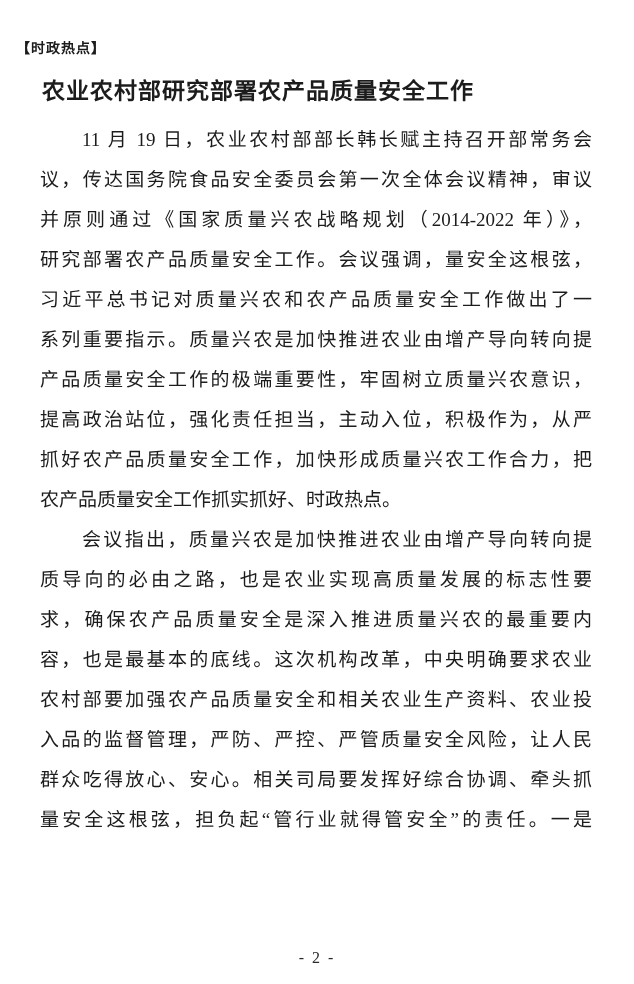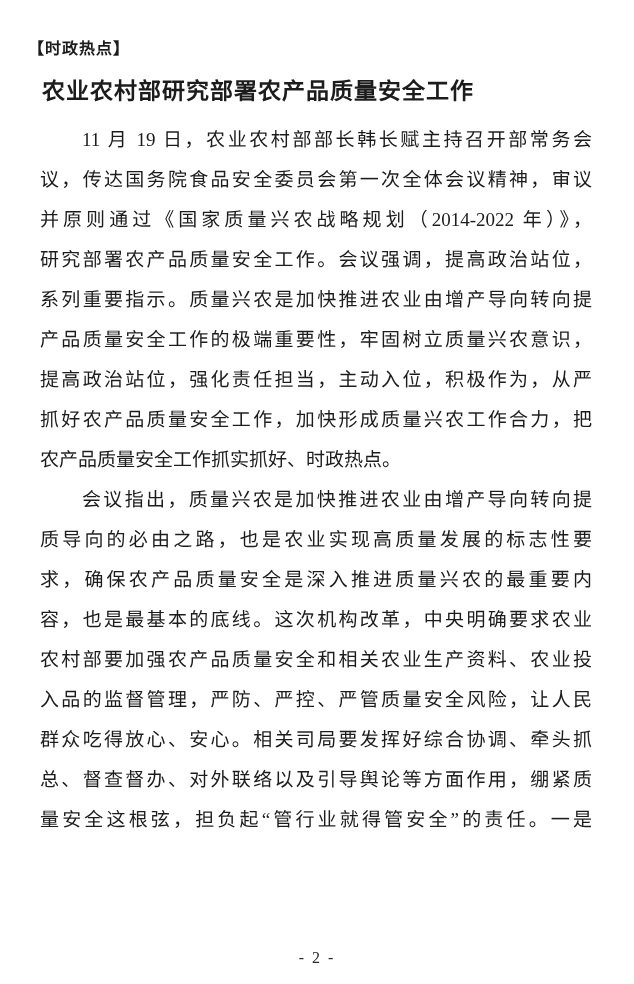--- a/index.html
+++ b/index.html
@@ -11,22 +11,22 @@
     position: relative;
     width: 634px;
     height: 984px;
     background: #ffffff;
     overflow: hidden;
     font-family: "Liberation Serif", "DejaVu Serif", serif;
     color: #1c1c1c;
     box-sizing: border-box;
   }
   .section-label {
-    margin: 36px 42px 0 28px;
-    font-size: 16px;
+    margin: 36px 42px 0 16px;
+    font-size: 14px;
     font-weight: bold;
     line-height: 26px;
     letter-spacing: 1px;
   }
   .doc-title {
     margin: 14px 42px 0 42px;
     font-size: 23px;
     font-weight: bold;
     line-height: 32px;
     letter-spacing: 1px;
@@ -67,32 +67,32 @@
 <div class="page">
 
   <div class="section-label">【时政热点】</div>
 
   <div class="doc-title">农业农村部研究部署农产品质量安全工作</div>
 
   <div class="body-text">
     <div class="line indent">11 月 19 日，农业农村部部长韩长赋主持召开部常务会</div>
     <div class="line">议，传达国务院食品安全委员会第一次全体会议精神，审议</div>
     <div class="line">并原则通过《国家质量兴农战略规划（2014-2022 年）》，</div>
-    <div class="line">研究部署农产品质量安全工作。会议强调，提高政治站位，</div>
+    <div class="line">研究部署农产品质量安全工作。会议强调，量安全这根弦，</div>
+    <div class="line">习近平总书记对质量兴农和农产品质量安全工作做出了一</div>
     <div class="line">系列重要指示。质量兴农是加快推进农业由增产导向转向提</div>
     <div class="line">产品质量安全工作的极端重要性，牢固树立质量兴农意识，</div>
     <div class="line">提高政治站位，强化责任担当，主动入位，积极作为，从严</div>
     <div class="line">抓好农产品质量安全工作，加快形成质量兴农工作合力，把</div>
     <div class="line no-fill">农产品质量安全工作抓实抓好、时政热点。</div>
     <div class="line indent">会议指出，质量兴农是加快推进农业由增产导向转向提</div>
     <div class="line">质导向的必由之路，也是农业实现高质量发展的标志性要</div>
     <div class="line">求，确保农产品质量安全是深入推进质量兴农的最重要内</div>
     <div class="line">容，也是最基本的底线。这次机构改革，中央明确要求农业</div>
     <div class="line">农村部要加强农产品质量安全和相关农业生产资料、农业投</div>
     <div class="line">入品的监督管理，严防、严控、严管质量安全风险，让人民</div>
     <div class="line">群众吃得放心、安心。相关司局要发挥好综合协调、牵头抓</div>
-    <div class="line">总、督查督办、对外联络以及引导舆论等方面作用，绷紧质</div>
     <div class="line">量安全这根弦，担负起“管行业就得管安全”的责任。一是</div>
   </div>
 
   <div class="page-footer">- 2 -</div>
 
 </div>
 
 </body></html>

